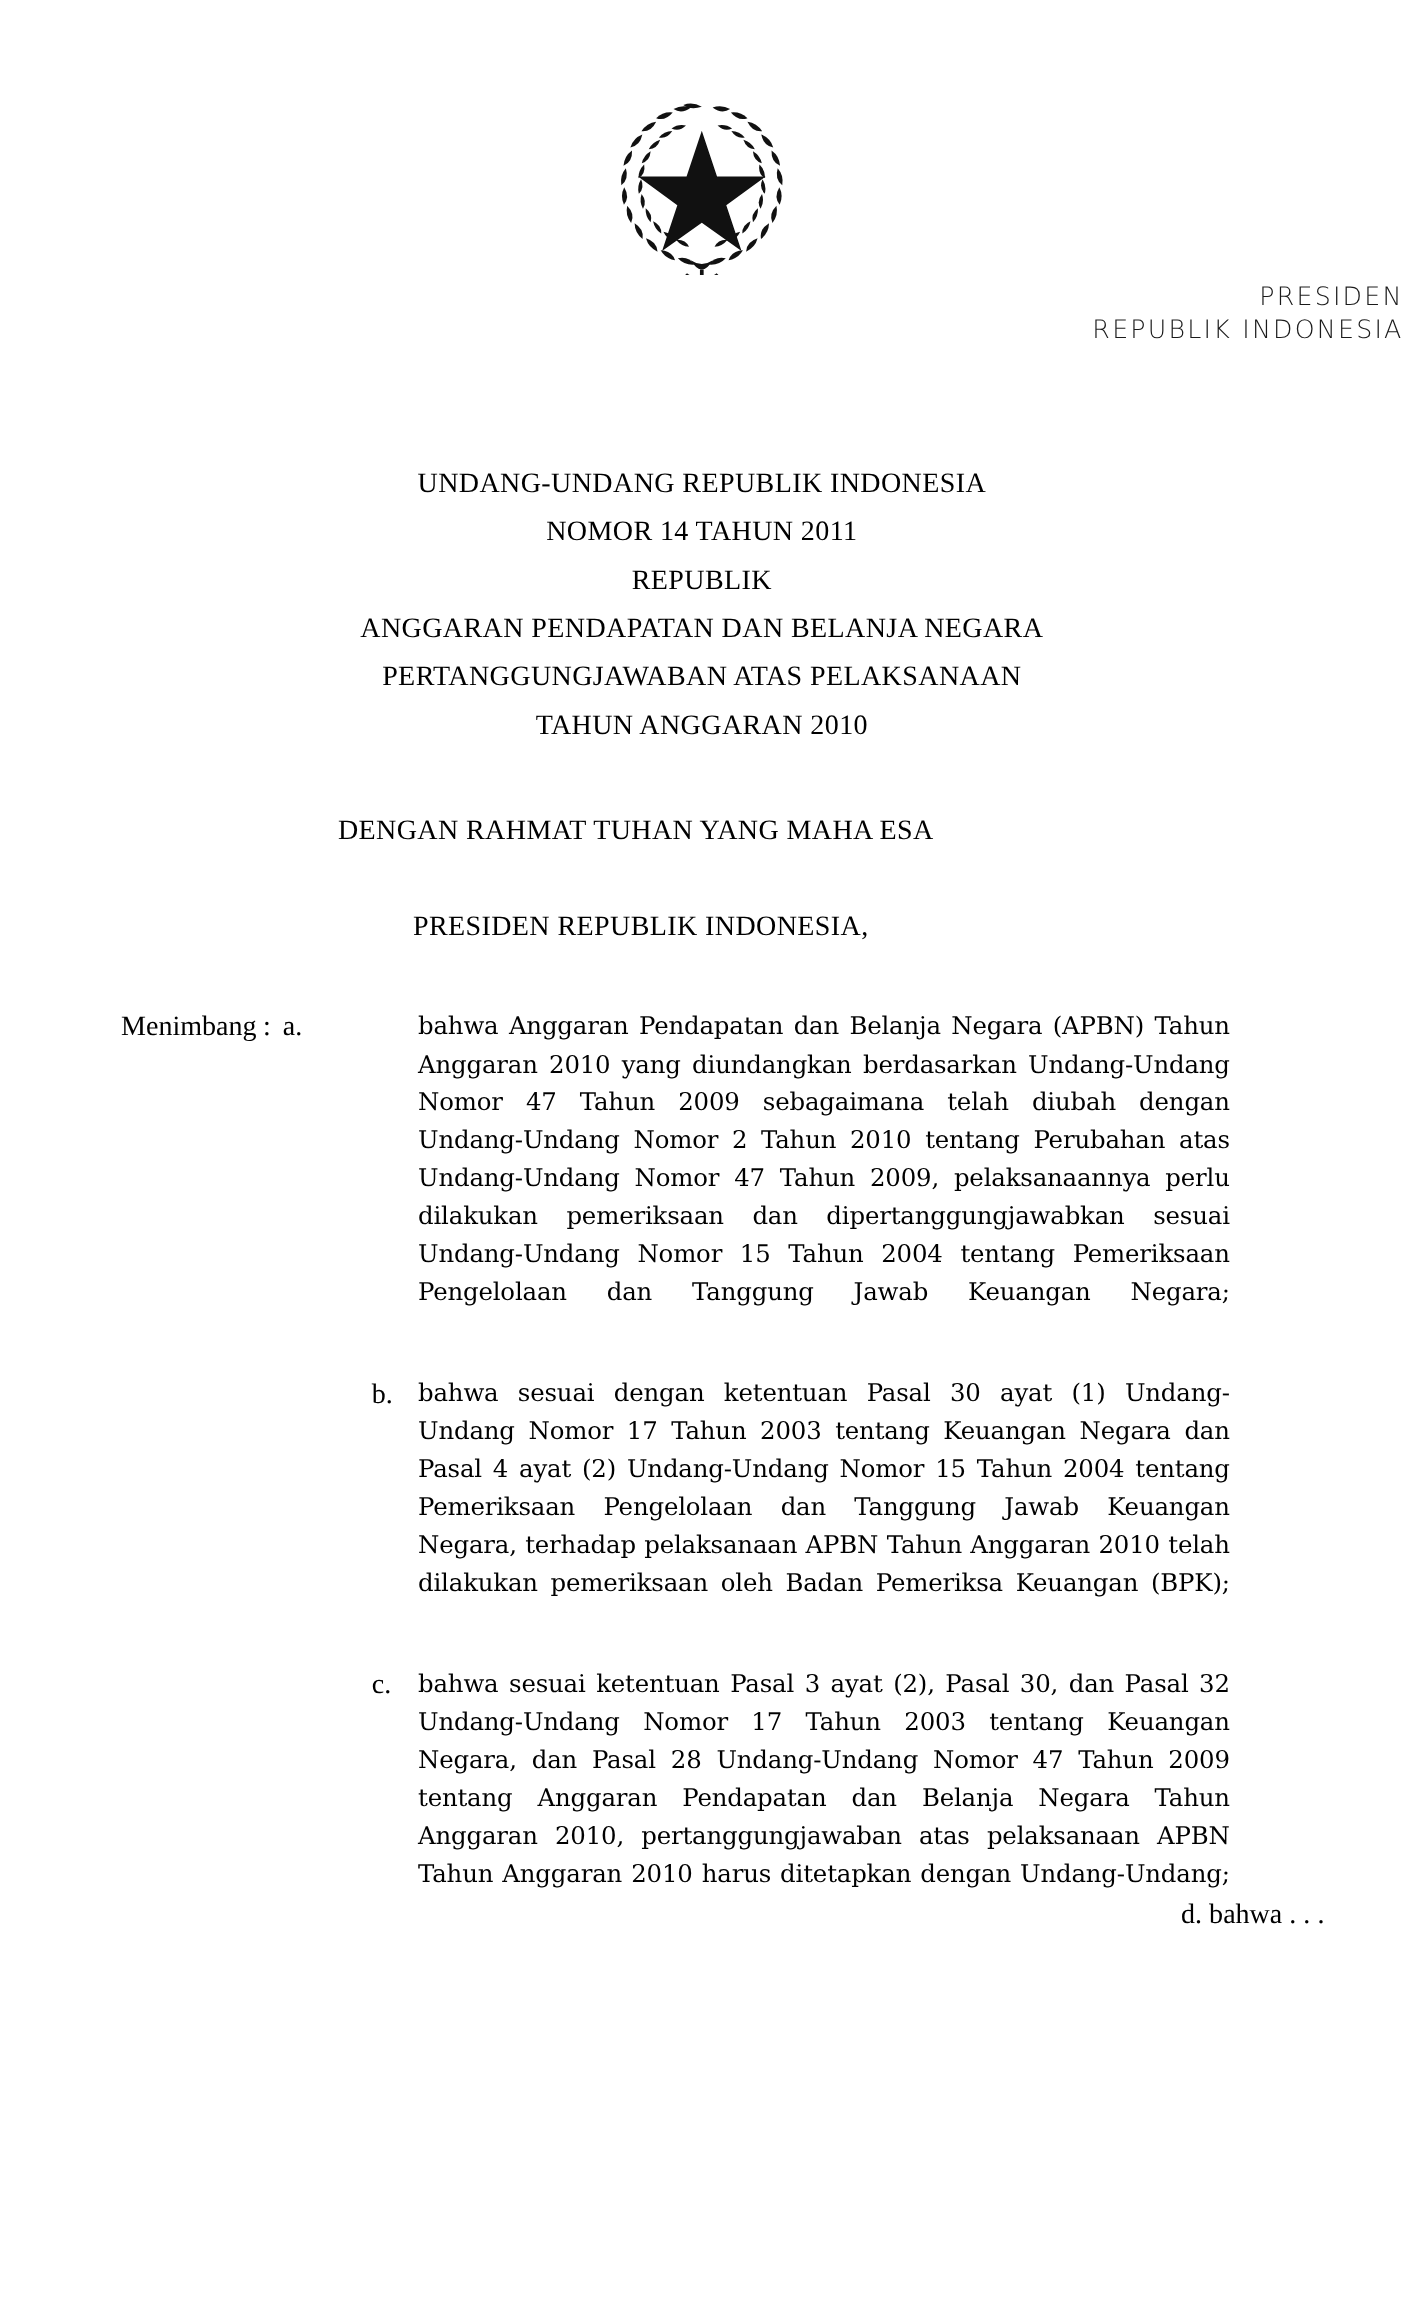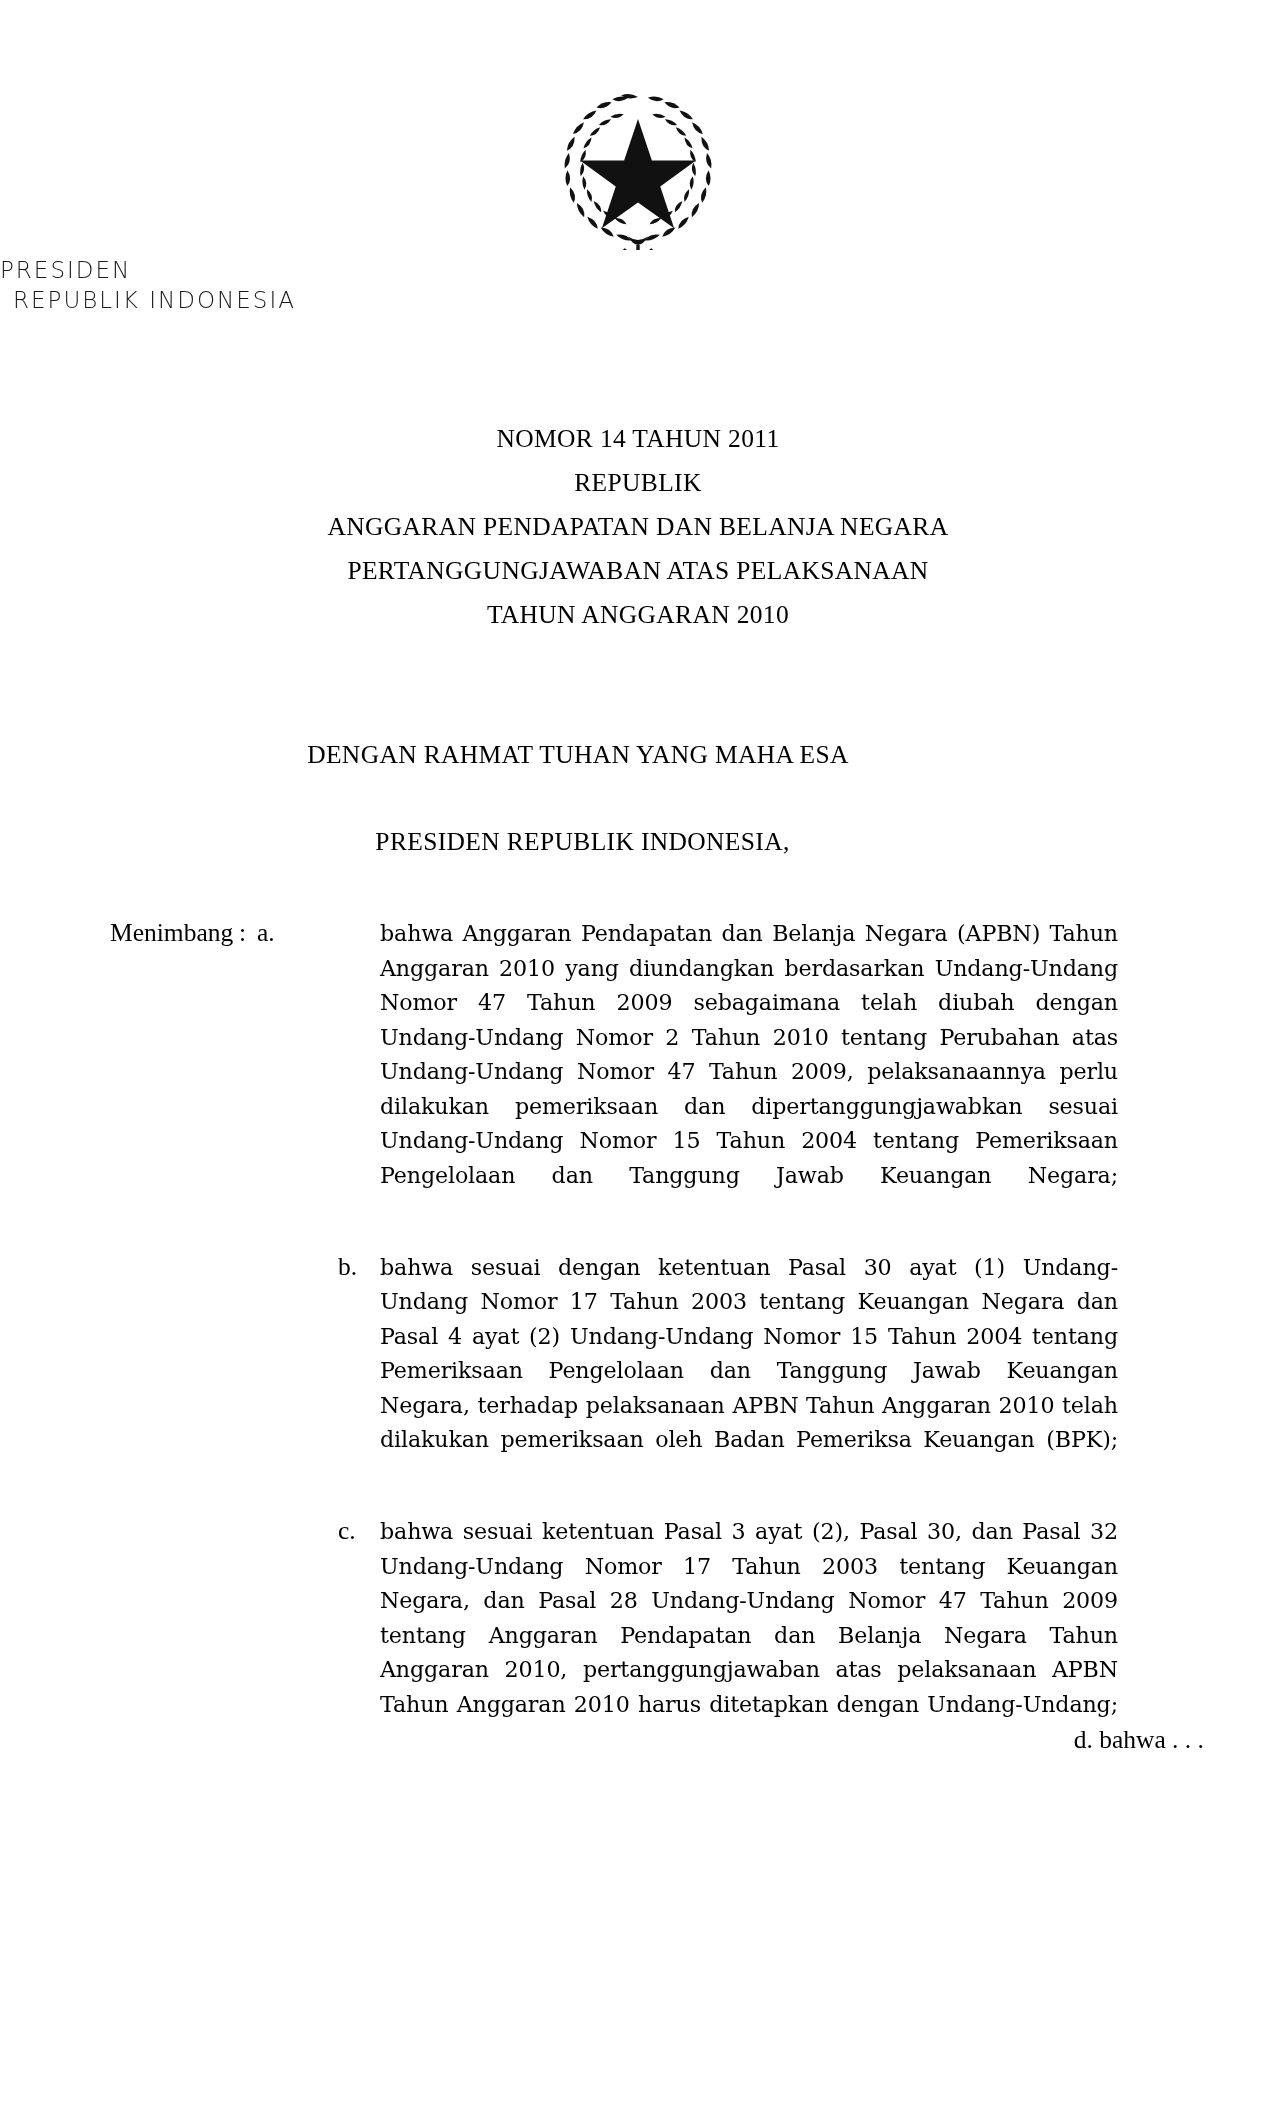--- a/index.html
+++ b/index.html
@@ -16,21 +16,21 @@
     font-family: "Liberation Serif", "DejaVu Serif", serif;
     color: #000000;
   }
 
   
   .emblem-block {
     position: absolute;
     top: 82px;
     left: 0;
     width: 1276px;
-    text-align: left;
+    text-align: right;
   }
   .emblem-svg {
     display: block;
     margin: 0 auto;
     width: 168px;
     height: 168px;
   }
   .emblem-caption {
     margin-top: 6px;
     font-family: "DejaVu Sans", "Liberation Sans", sans-serif;
@@ -241,20 +241,21 @@
         <path d="M100 44 L116.5 93.5 L169 93.5 L126.5 124.5 L143 174 L100 143.5 L57 174 L73.5 124.5 L31 93.5 L83.5 93.5 Z"></path>
       </g>
     </svg>
     <div class="emblem-caption">
       <span class="l1">PRESIDEN</span>
       <span class="l2">REPUBLIK INDONESIA</span>
     </div>
   </div>
 
   <div class="title-block">
+    <div class="title-line">UNDANG-UNDANG REPUBLIK INDONESIA</div>
     <div class="title-line">NOMOR 14 TAHUN 2011</div>
     <div class="title-line">REPUBLIK</div>
     <div class="title-line">ANGGARAN PENDAPATAN DAN BELANJA NEGARA</div>
     <div class="title-line">PERTANGGUNGJAWABAN ATAS PELAKSANAAN</div>
     <div class="title-line">TAHUN ANGGARAN 2010</div>
   </div>
 
   <div class="oath-line">DENGAN RAHMAT TUHAN YANG MAHA ESA</div>
   <div class="signer-line">PRESIDEN REPUBLIK INDONESIA,</div>
 

